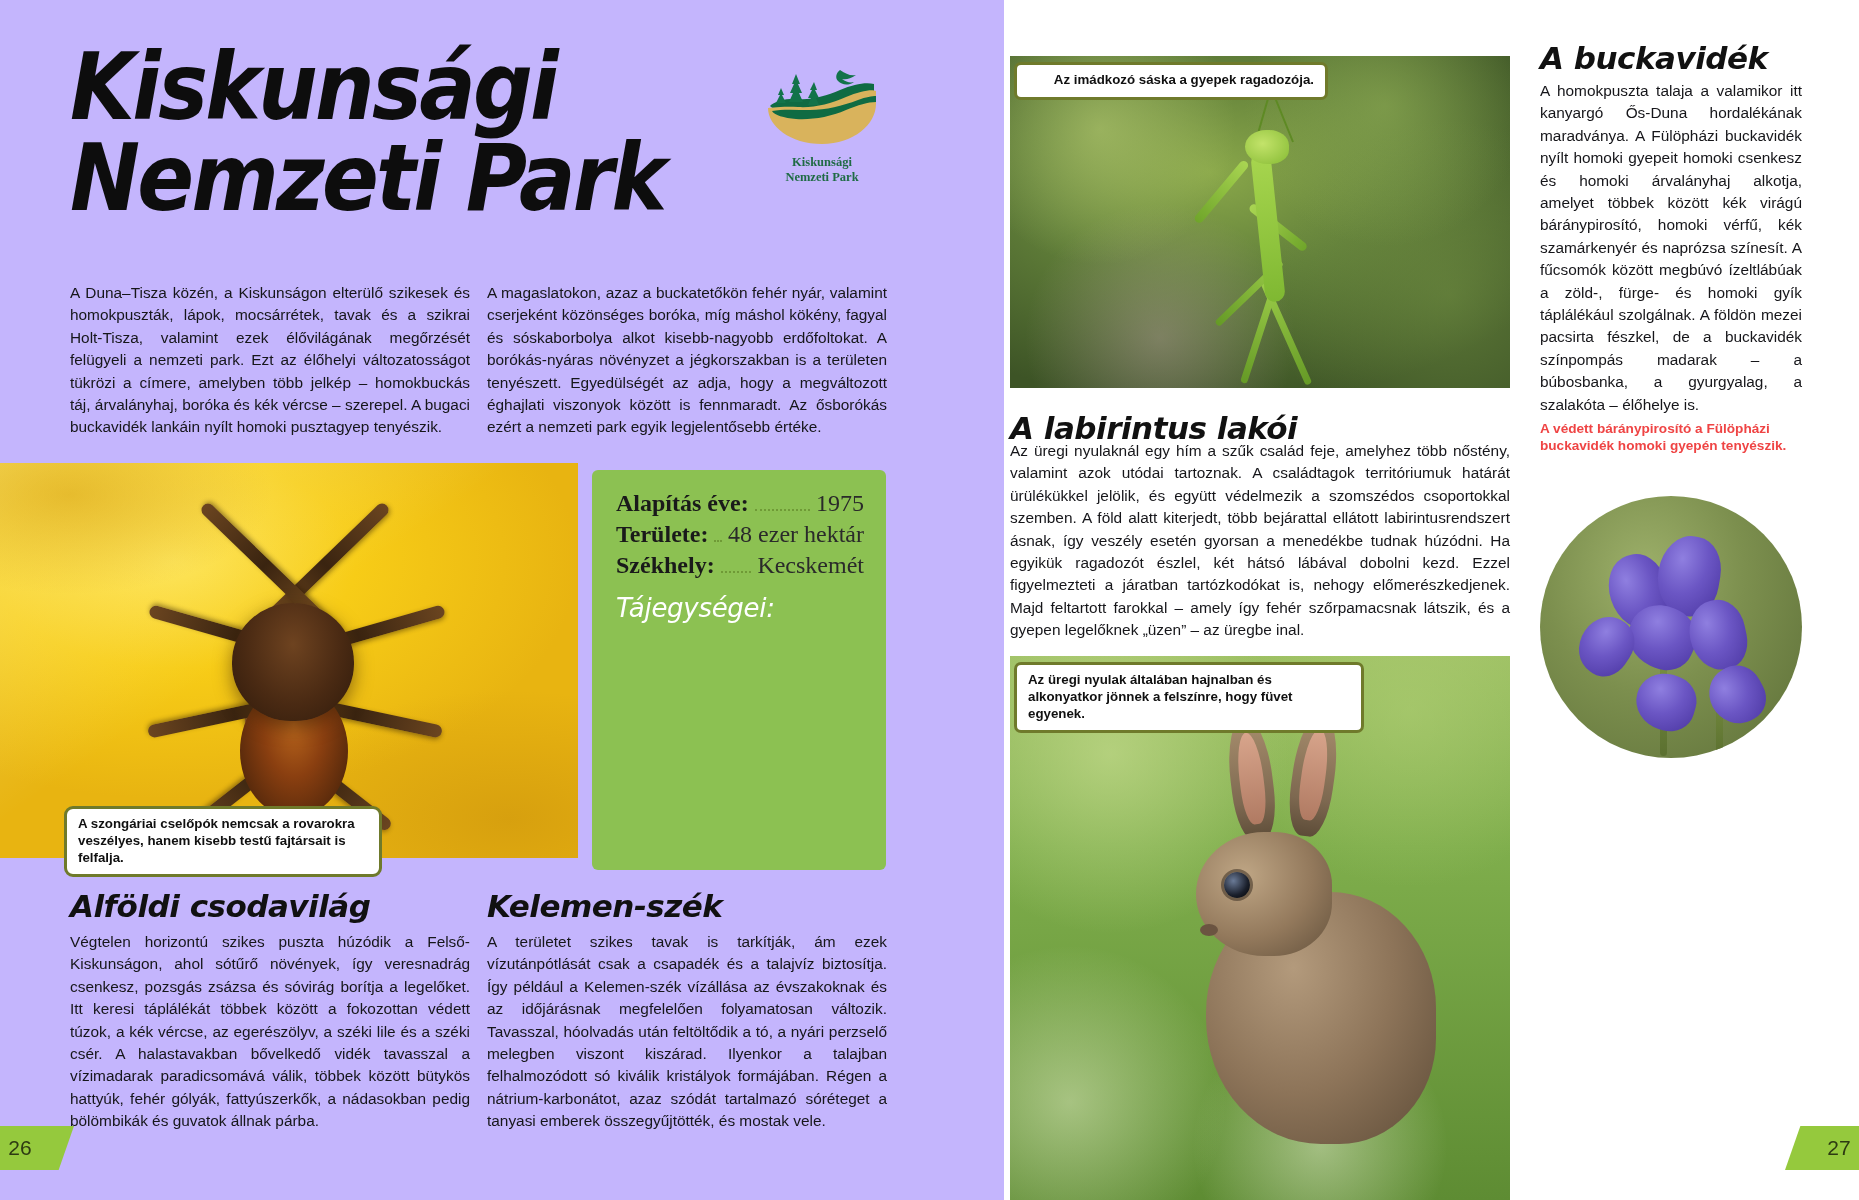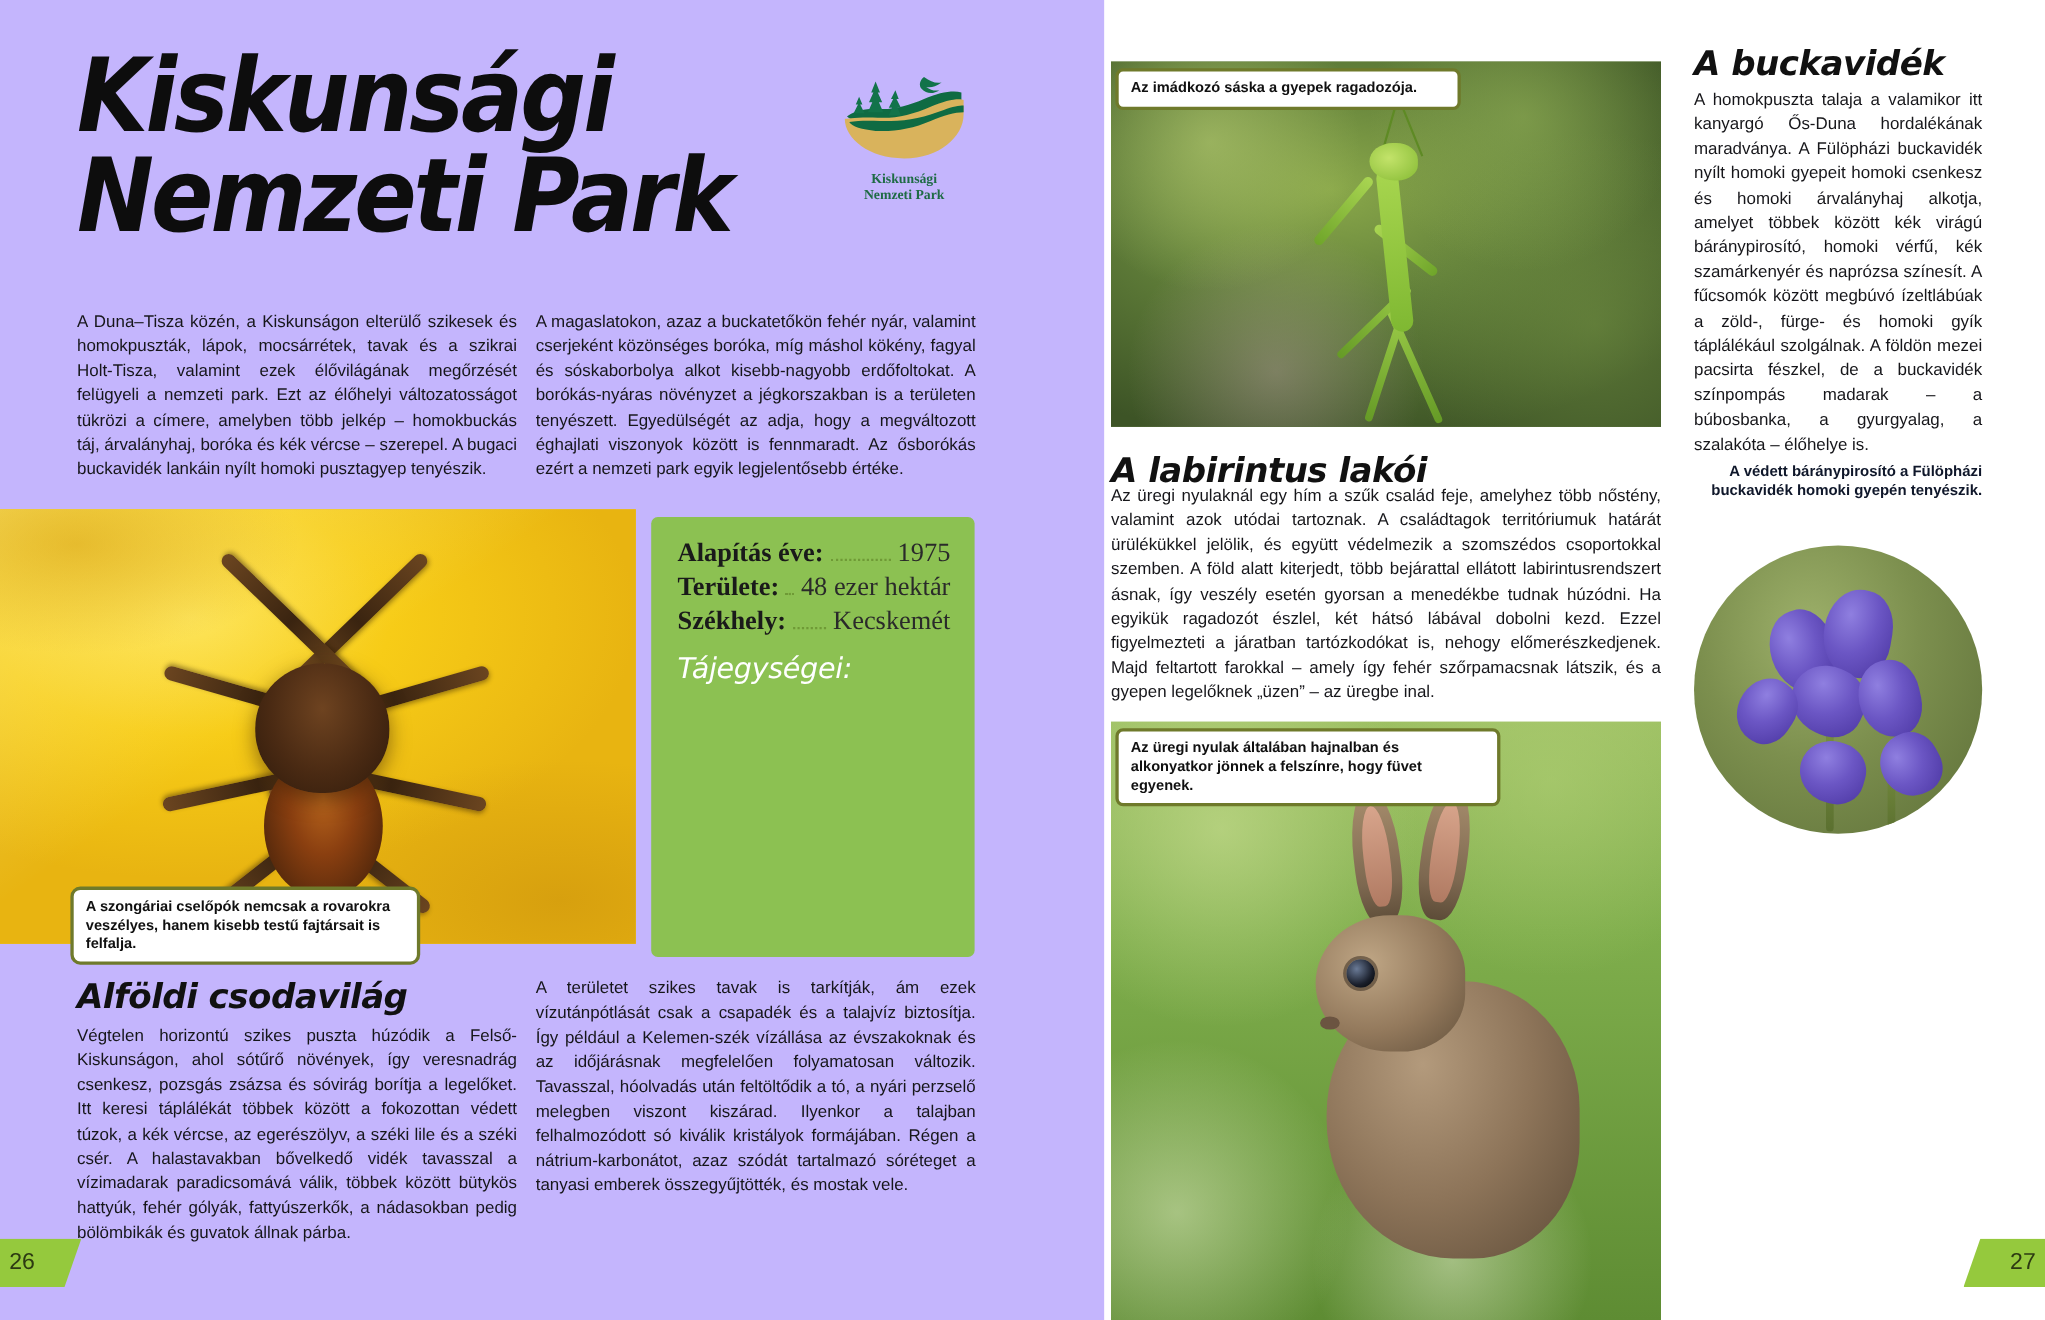--- a/index.html
+++ b/index.html
@@ -166,21 +166,21 @@
   .mantis-arm {
     position: absolute; width: 9px; border-radius: 6px;
     background: linear-gradient(180deg, #a9d552, #6fa52a);
     transform-origin: top center;
   }
   .mantis-leg {
     position: absolute; width: 7px; border-radius: 5px;
     background: linear-gradient(180deg, #9ccc49, #659a26);
     transform-origin: top center;
   }
-  .cap-mantis { left: 1014px; top: 62px; width: 314px; border-radius: 7px; }
+  .cap-mantis { left: 1014px; top: 62px; width: 314px; border-radius: 7px; text-align: right; }
 
   .col-r1 { position: absolute; left: 1010px; top: 440px; width: 500px; }
   .head-r1 { position: absolute; left: 1010px; top: 410px; width: 500px; }
 
   
   .rabbit-photo {
     position: absolute; left: 1010px; top: 656px; width: 500px; height: 544px;
     overflow: hidden;
     background:
       linear-gradient(180deg, #9cbf62 0%, #7fae4c 35%, #5e8c33 100%);
@@ -225,21 +225,21 @@
     border-radius: 50%; background: #6b5441;
   }
   .cap-rabbit { left: 1014px; top: 662px; width: 350px; border-radius: 7px; }
 
   
   .col-r2 { position: absolute; left: 1540px; top: 40px; width: 262px; }
   .head-r2 { margin-bottom: 4px; }
   .caption-plain {
     position: absolute; left: 1540px; top: 420px; width: 262px;
     font-family: "Liberation Sans", sans-serif;
-    font-weight: 700; font-size: 13.6px; line-height: 1.27; color: #0f172a; text-align: right;
+    font-weight: 700; font-size: 13.6px; line-height: 1.27; color: #ef4444;
   }
   .flower-circle {
     position: absolute; left: 1540px; top: 496px; width: 262px; height: 262px;
     border-radius: 50%; overflow: hidden;
     background: radial-gradient(ellipse at 40% 30%, #9db06a 0%, #7c8f4e 45%, #5d6f38 100%);
   }
   .petal {
     position: absolute; border-radius: 52% 48% 45% 55%;
     background: radial-gradient(ellipse at 35% 30%, #8f7fe0 0%, #6b56c4 45%, #4a35a0 100%);
   }
@@ -312,20 +312,21 @@
       </div>
       <div class="info-head">Tájegységei:</div>
     </div>
 
     <div class="col-l3">
       <div class="sub-head">Alföldi csodavilág</div>
       <div class="body-col">Végtelen horizontú szikes puszta húzódik a Felső-Kiskunságon, ahol sótűrő növények, így veresnadrág csenkesz, pozsgás zsázsa és sóvirág borítja a legelőket. Itt keresi táplálékát többek között a fokozottan védett túzok, a kék vércse, az egerészölyv, a széki lile és a széki csér. A halastavakban bővelkedő vidék tavasszal a vízimadarak paradicsomává válik, többek között bütykös hattyúk, fehér gólyák, fattyúszerkők, a nádasokban pedig bölömbikák és guvatok állnak párba.</div>
     </div>
 
     <div class="col-l4">
+      <div class="sub-head">Kelemen-szék</div>
       <div class="body-col">A területet szikes tavak is tarkítják, ám ezek vízutánpótlását csak a csapadék és a talajvíz biztosítja. Így például a Kelemen-szék vízállása az évszakoknak és az időjárásnak megfelelően folyamatosan változik. Tavasszal, hóolvadás után feltöltődik a tó, a nyári perzselő melegben viszont kiszárad. Ilyenkor a talajban felhalmozódott só kiválik kristályok formájában. Régen a nátrium-karbonátot, azaz szódát tartalmazó sóréteget a tanyasi emberek összegyűjtötték, és mostak vele.</div>
     </div>
 
     <div class="pagetab pagetab-left">26</div>
   </div>
 
   <div class="page-right"></div>
 
   <div class="mantis-photo">
     <div class="bokeh"></div>

